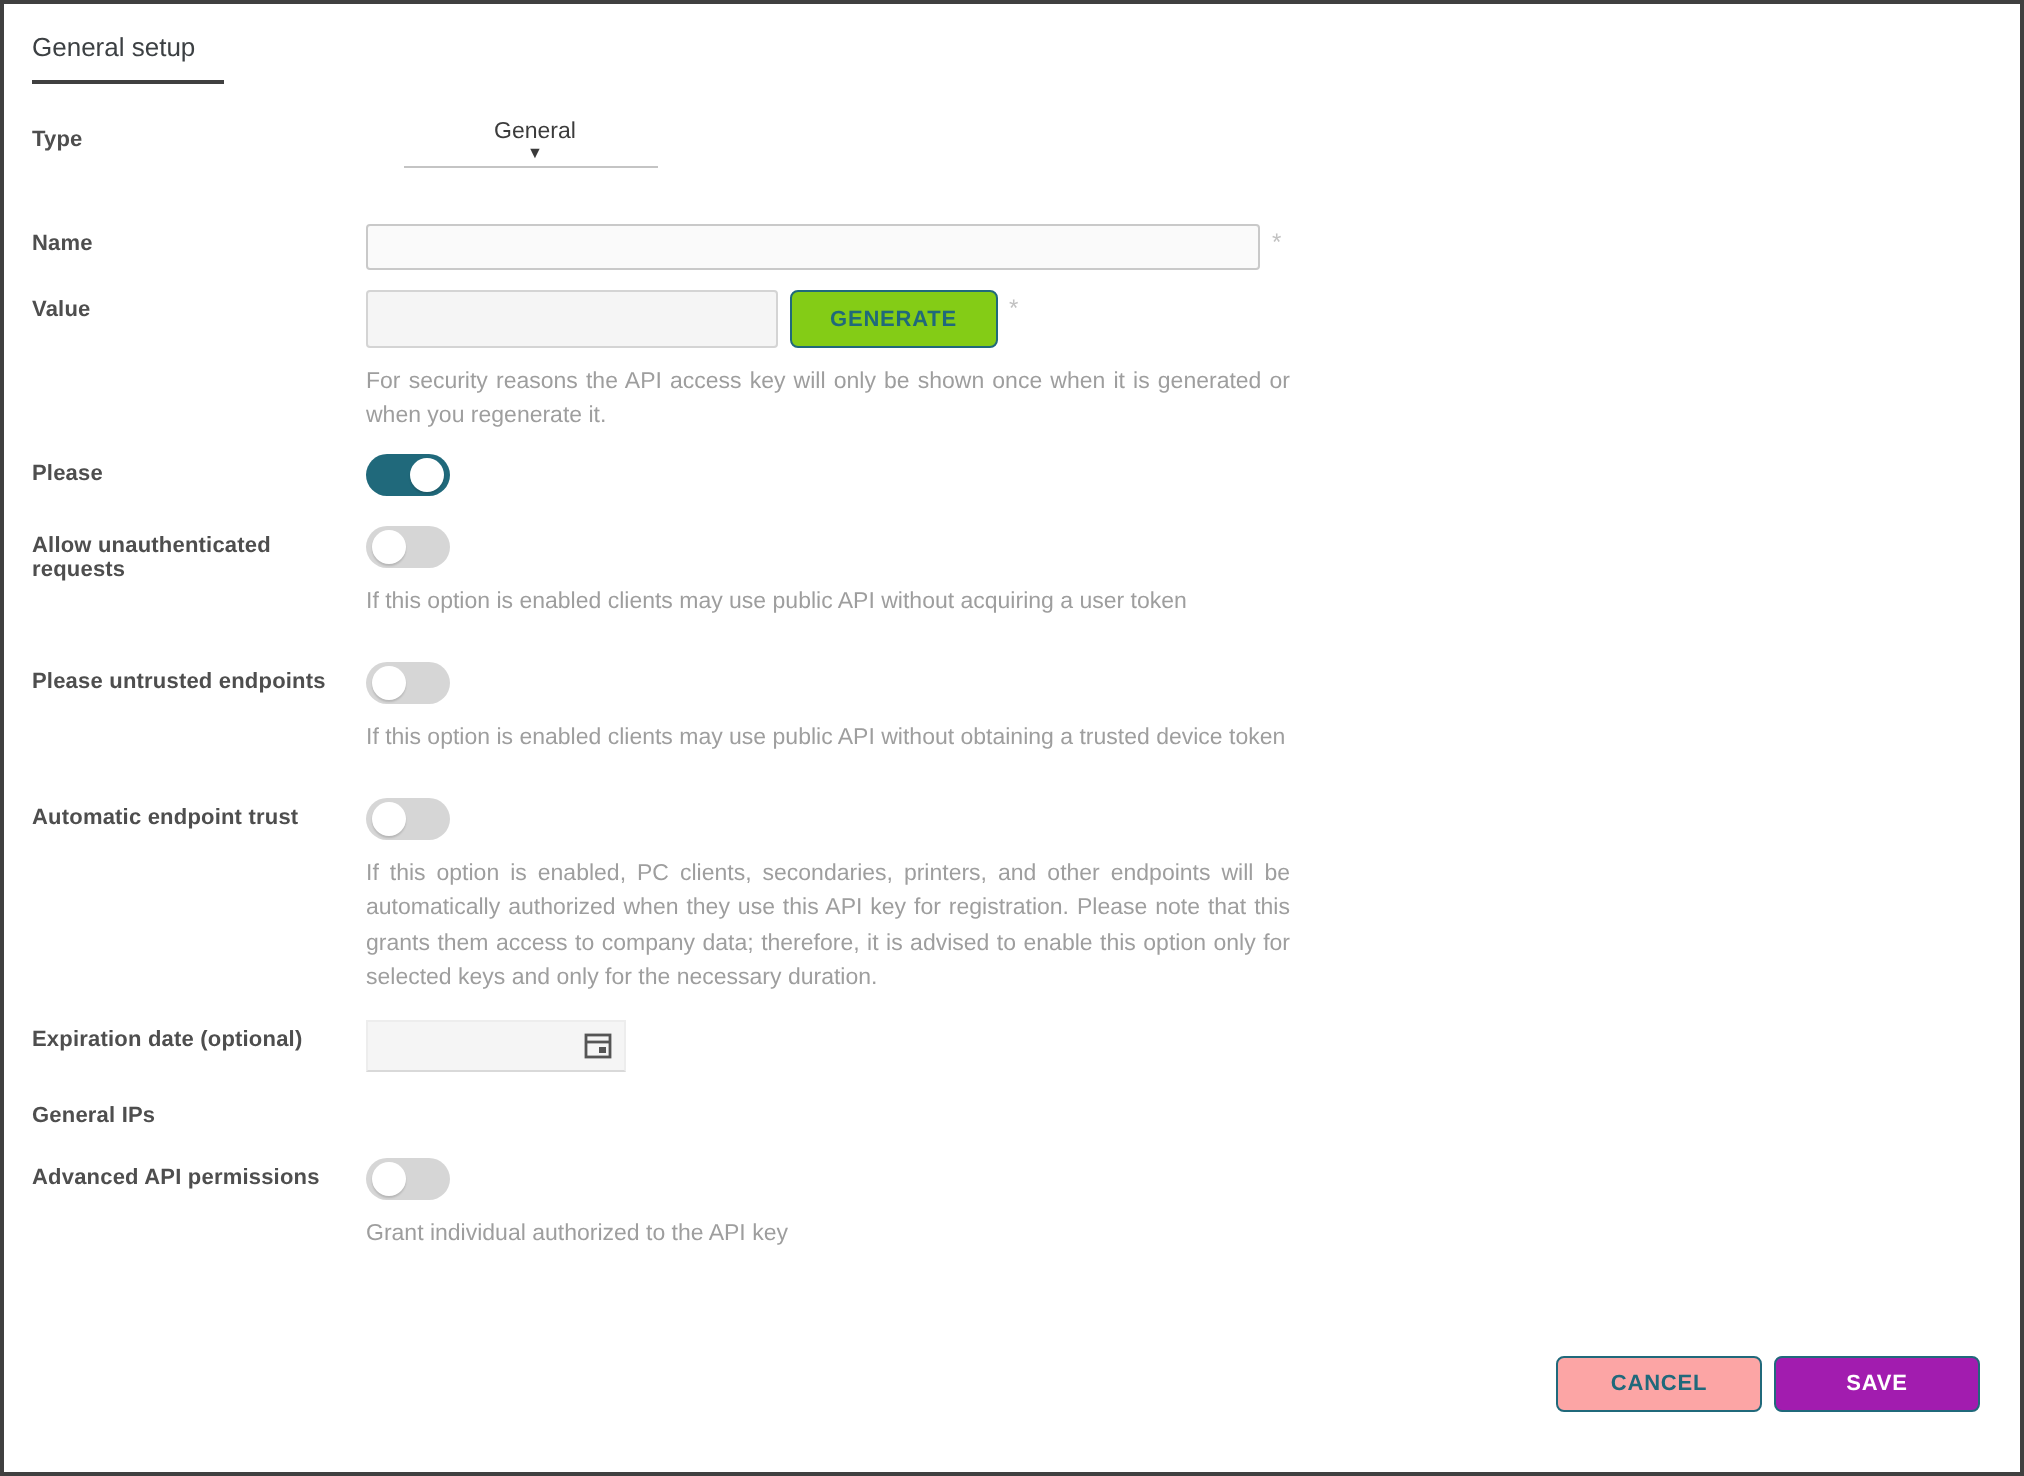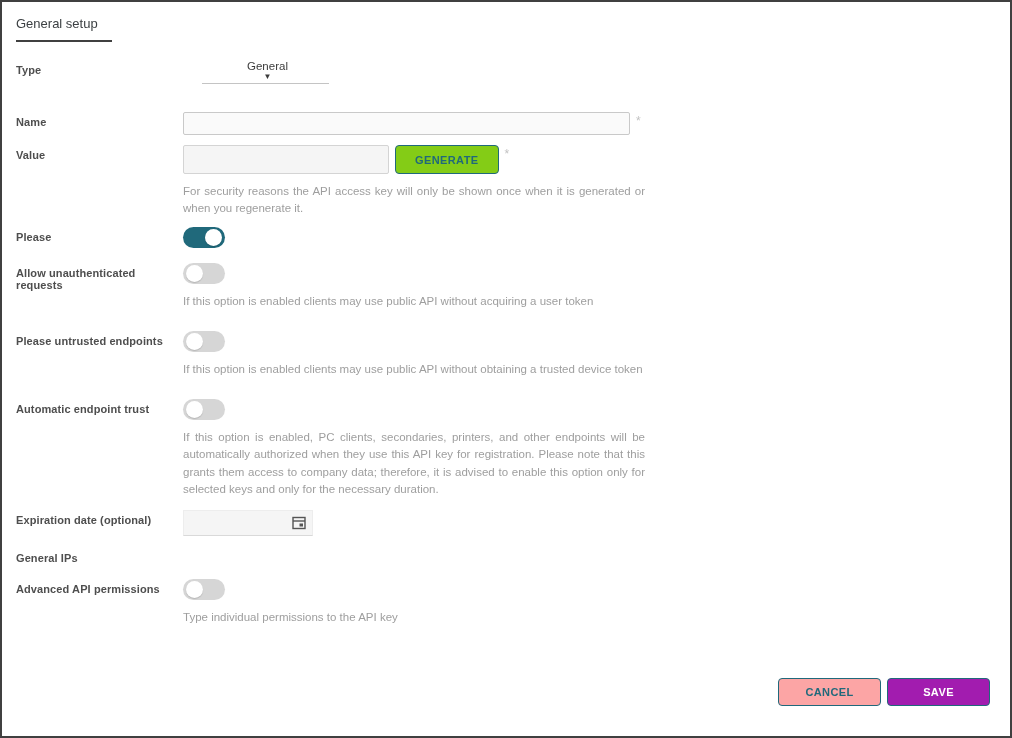--- a/index.html
+++ b/index.html
@@ -214,21 +214,21 @@
   <div class="row center mb14">
     <div class="lbl">General IPs</div>
   </div>
 
   <div class="row">
     <div class="lbl">Advanced API permissions</div>
     <div class="ctl">
       <div class="toggle">
           <span class="knob"></span>
         </div>
-      <div class="help">Type individual permissions to the API key</div>
+      <div class="help">Grant individual authorized to the API key</div>
     </div>
   </div>
 
   <div class="footer">
     <button class="btn cancel">CANCEL</button>
     <button class="btn save">SAVE</button>
   </div>
 
 </div>
 

